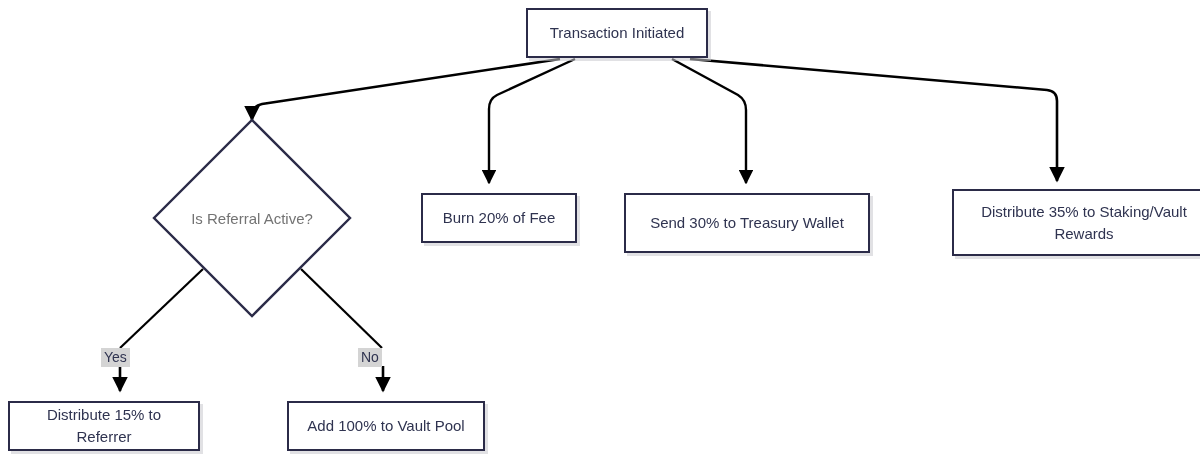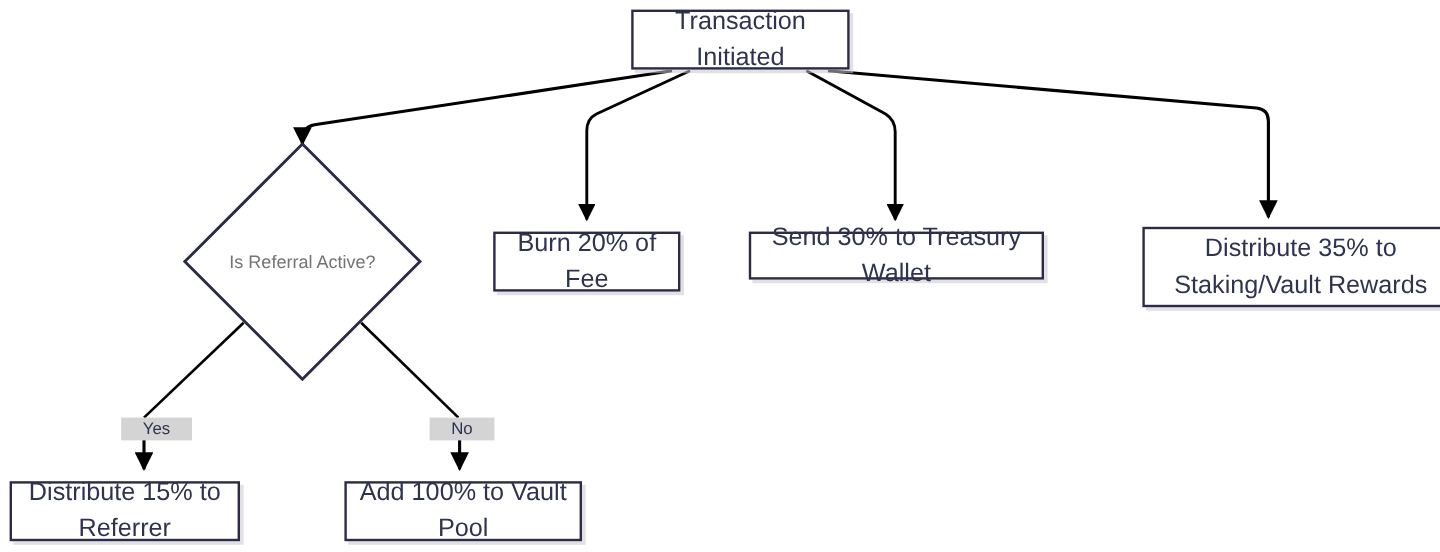--- a/index.html
+++ b/index.html
@@ -27,21 +27,21 @@
   .node {
     position: absolute;
     box-sizing: border-box;
     background: #ffffff;
     border: 2px solid #2b2b48;
     color: #2f3350;
     display: flex;
     align-items: center;
     justify-content: center;
     text-align: center;
-    font-size: 21px;
+    font-size: 15px;
     line-height: 1.45;
     box-shadow: 3px 3px 0 0 rgba(200,200,205,0.55);
     z-index: 2;
   }
   .node span {
     display: block;
     padding: 0 10px;
   }
   .diamond-wrap {
     position: absolute;
@@ -62,21 +62,21 @@
     color: #737373;
     font-size: 15px;
     pointer-events: none;
   }
   .edge-label {
     position: absolute;
     background: #d4d4d4;
     color: #2f3350;
     font-size: 14px;
     line-height: 17px;
-    padding: 1px 18px;
+    padding: 1px 3px;
     z-index: 3;
     white-space: nowrap;
   }
 </style>
 </head>
 <body>
 
 <div id="canvas">
 
   <svg id="edges" viewBox="0 0 1200 460" xmlns="http://www.w3.org/2000/svg">
@@ -106,25 +106,25 @@
   </div>
 
   <div class="diamond-wrap" style="left:152px; top:118px; width:200px; height:200px;">
     <svg width="200" height="200" viewBox="0 0 200 200" xmlns="http://www.w3.org/2000/svg">
       <polygon points="104,4 198,100 104,196 10,100" fill="rgba(200,200,205,0.45)" stroke="none"></polygon>
       <polygon points="100,2 198,100 100,198 2,100" fill="#ffffff" stroke="#2b2b48" stroke-width="2.4"></polygon>
     </svg>
     <div class="diamond-label">Is Referral Active?</div>
   </div>
 
-  <div class="node" style="left:411px; top:193px; width:156px; height:50px;">
+  <div class="node" style="left:421px; top:193px; width:156px; height:50px;">
     <span>Burn 20% of Fee</span>
   </div>
 
-  <div class="node" style="left:624px; top:193px; width:246px; height:40px;">
+  <div class="node" style="left:624px; top:193px; width:246px; height:60px;">
     <span>Send 30% to Treasury Wallet</span>
   </div>
 
   <div class="node" style="left:952px; top:189px; width:264px; height:67px;">
     <span>Distribute 35% to Staking/Vault Rewards</span>
   </div>
 
   <div class="node" style="left:8px; top:401px; width:192px; height:50px;">
     <span>Distribute 15% to Referrer</span>
   </div>

